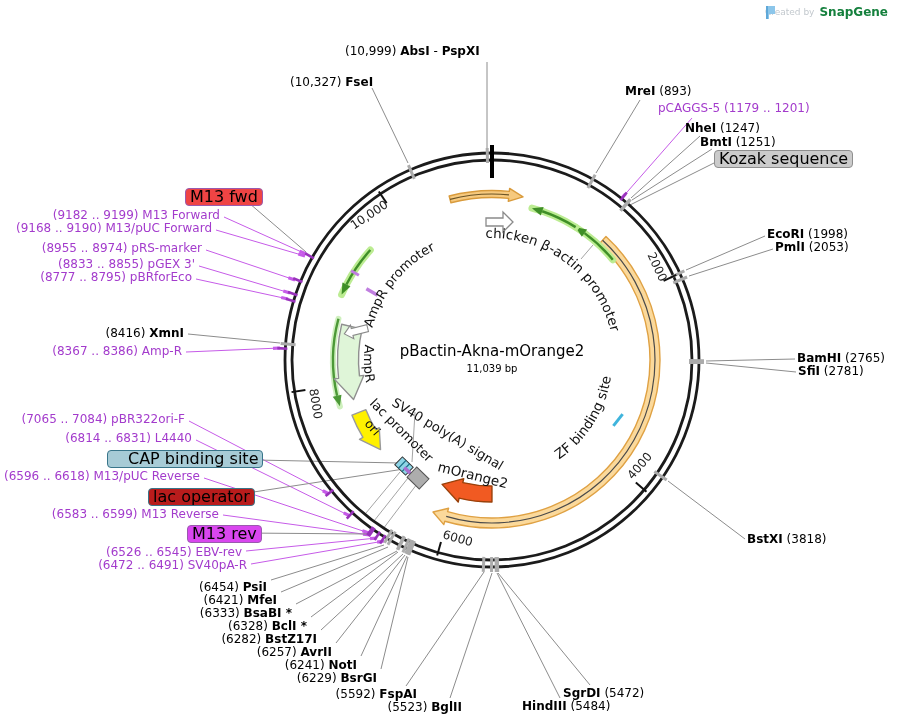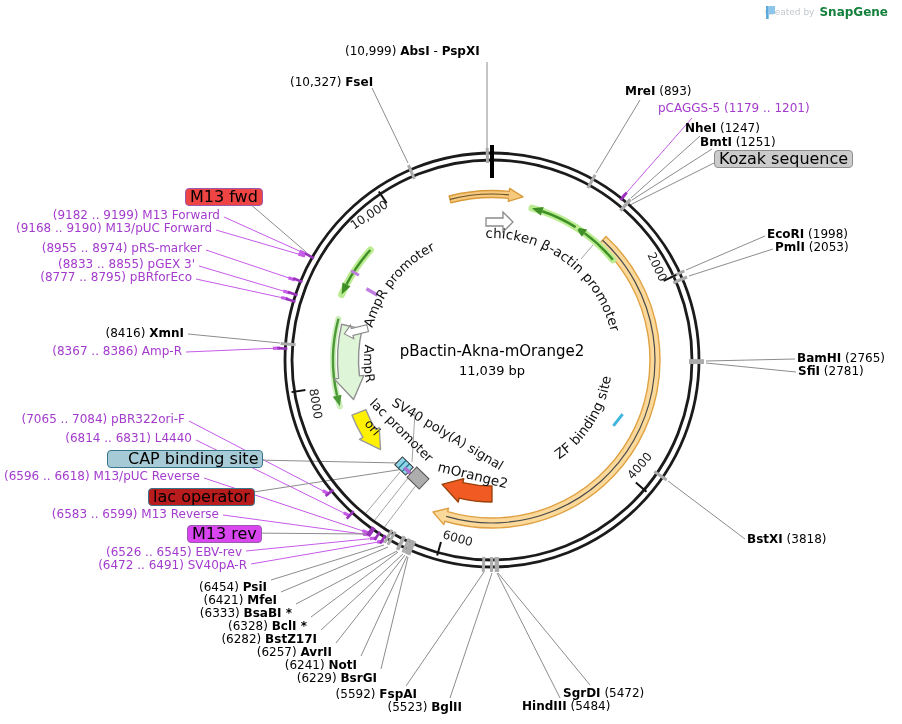--- a/index.html
+++ b/index.html
@@ -5,21 +5,21 @@
   html,body{margin:0;padding:0;background:#fff;}
   .canvas{position:relative;width:902px;height:724px;background:#fff;overflow:hidden;
           font-family:"DejaVu Sans","Liberation Sans",sans-serif;}
   svg{position:absolute;left:0;top:0;}
   .watermark{position:absolute;top:5px;right:14px;display:flex;align-items:center;gap:5px;
              font-size:11px;color:#9aa3ab;}
   .watermark .createdby{font-size:9px;color:#c3c9ce;}
   .watermark .brand{font-weight:bold;color:#15803d;font-size:12px;}
   .title-block{position:absolute;left:342px;top:342px;width:300px;text-align:center;color:#000;}
   .title-block .name{font-weight:normal;font-size:15px;}
-  .title-block .size{font-size:13px;margin-top:3px;}
+  .title-block .size{font-size:10px;margin-top:3px;}
   .flag{display:inline-block;}
   .boxlabel{position:absolute;font-size:16px;line-height:14px;padding:1px 4px;border-radius:4px;
             border:1.5px solid;color:#000;white-space:nowrap;}
 </style>
 </head>
 <body>
 
 <div class="canvas">
   <svg id="map" width="902" height="724" viewBox="0 0 902 724">
       <defs>

